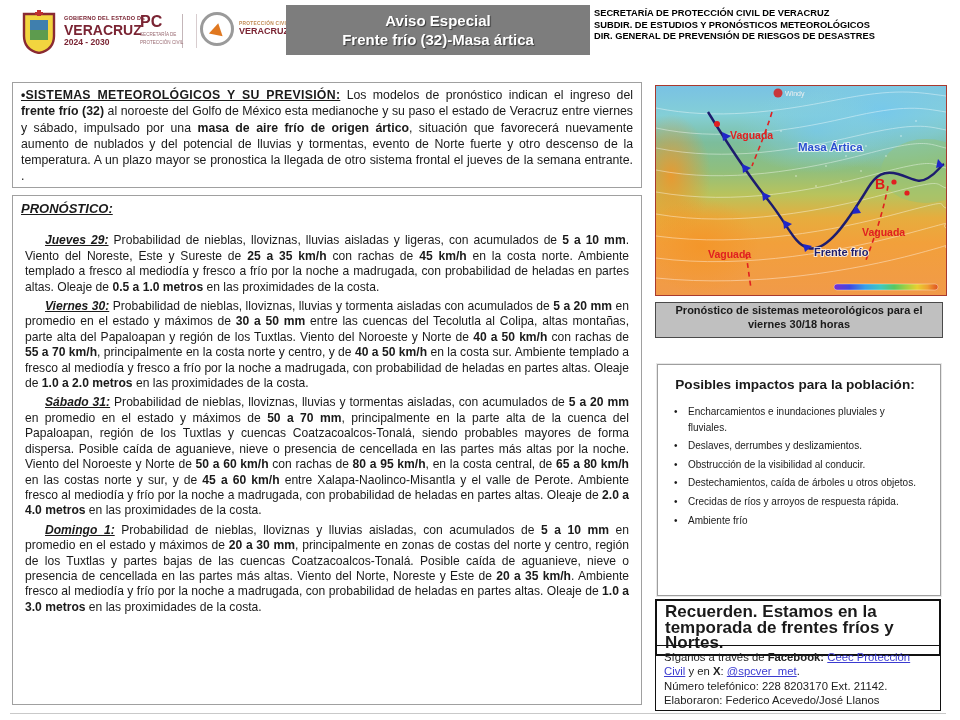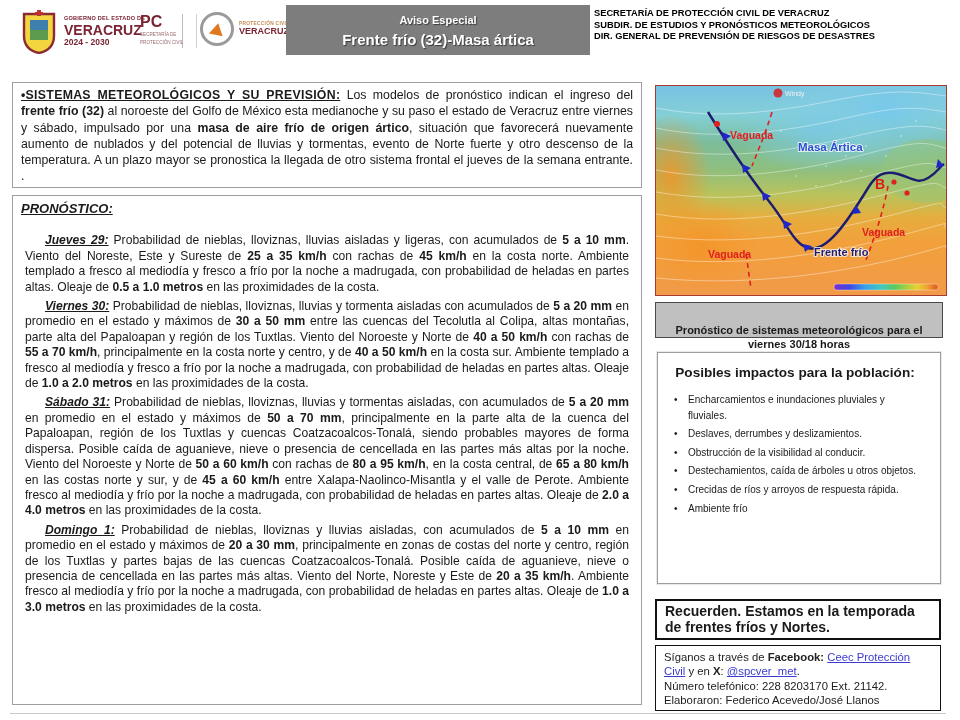--- a/index.html
+++ b/index.html
@@ -23,47 +23,47 @@
   .pcv-ring{width:28px;height:28px;border-radius:50%;border:3px solid #9a9a9a;background:#fff;
             display:flex;align-items:center;justify-content:center;}
   .pcv-core{width:0;height:0;border-left:7px solid transparent;border-right:7px solid transparent;
             border-bottom:12px solid #e07820;transform:rotate(12deg);}
   .pcv-txt{margin-left:5px;line-height:1.1;}
   .pcv-top{font-size:4.8px;color:#c08a52;font-weight:bold;letter-spacing:.3px;}
   .pcv-bottom{font-size:9px;color:#7a2433;font-weight:bold;}
   .titlebox{position:absolute;left:286px;top:5px;width:304px;height:50px;background:#7d7d7d;
             color:#fff;text-align:center;display:flex;flex-direction:column;justify-content:center;
             text-shadow:1px 1px 1px rgba(0,0,0,.55);}
-  .titlebox .t1{font-size:11px;font-weight:bold;line-height:19px;}
+  .titlebox .t1{font-size:15px;font-weight:bold;line-height:19px;}
   .titlebox .t2{font-size:15px;font-weight:bold;line-height:19px;}
   .orgblock{position:absolute;right:14px;top:8px;width:352px;text-align:left;
             font-size:9.3px;font-weight:bold;line-height:11.6px;color:#000;}
 
   
   .box1{position:absolute;left:12px;top:82px;width:612px;height:96px;border:1px solid #a0a0a0;
         padding:4px 8px;font-size:12.3px;line-height:16.3px;text-align:justify;}
   .h1seg{letter-spacing:.3px;}
   .box2{position:absolute;left:12px;top:195px;width:612px;height:498px;border:1px solid #a0a0a0;
         padding:5px 8px;font-size:12.1px;line-height:15.4px;text-align:justify;}
   .pron-head{font-size:13px;margin-bottom:13px;display:inline-block;}
   .day{margin:4px;text-indent:20px;}
 
   
   .map{position:absolute;left:655px;top:85px;width:290px;height:209px;border:1px solid #a8392e;}
   .caption{position:absolute;left:655px;top:302px;width:288px;height:36px;background:#c0c0c0;
            border:1px solid #4a4a4a;text-align:center;font-size:11px;font-weight:bold;
-           line-height:14px;padding-top:20px;box-sizing:border-box;}
-  .impacts{position:absolute;left:657px;top:352px;width:284px;height:232px;border:1px solid #9e9e9e;
+           line-height:14px;padding-top:0;box-sizing:border-box;}
+  .impacts{position:absolute;left:657px;top:364px;width:284px;height:232px;border:1px solid #9e9e9e;
            box-shadow:0 0 0 1px #e8e8e8;padding:8px 16px 0 8px;box-sizing:border-box;}
   .impacts-title{text-align:center;font-size:13.6px;font-weight:bold;margin:4px 0 12px 0;}
   .impacts ul{margin:0;padding-left:22px;list-style:none;}
   .impacts li{font-size:10px;line-height:15.6px;margin-bottom:3px;position:relative;}
   .impacts li::before{content:"•";position:absolute;left:-14px;}
   .recuerden{position:absolute;left:655px;top:599px;width:286px;border:2px solid #111;
-             font-size:14px;font-weight:bold;line-height:15.5px;padding:3px 8px;box-sizing:border-box;}
+             font-size:17px;font-weight:bold;line-height:15.5px;padding:3px 8px;box-sizing:border-box;}
   .footerbox{position:absolute;left:655px;top:645px;width:286px;height:66px;border:1.5px solid #111;
              font-size:11.3px;line-height:14.4px;padding:4px 8px;box-sizing:border-box;color:#222;}
   .bottom-rule{position:absolute;left:10px;top:713px;width:936px;height:1px;background:#c9c9c9;}
 
   svg text{font-family:"Liberation Sans",sans-serif;}
   .halo{paint-order:stroke;stroke:#ffffff;stroke-width:2px;stroke-opacity:.75;}
 </style>
 </head>
 <body>
 

